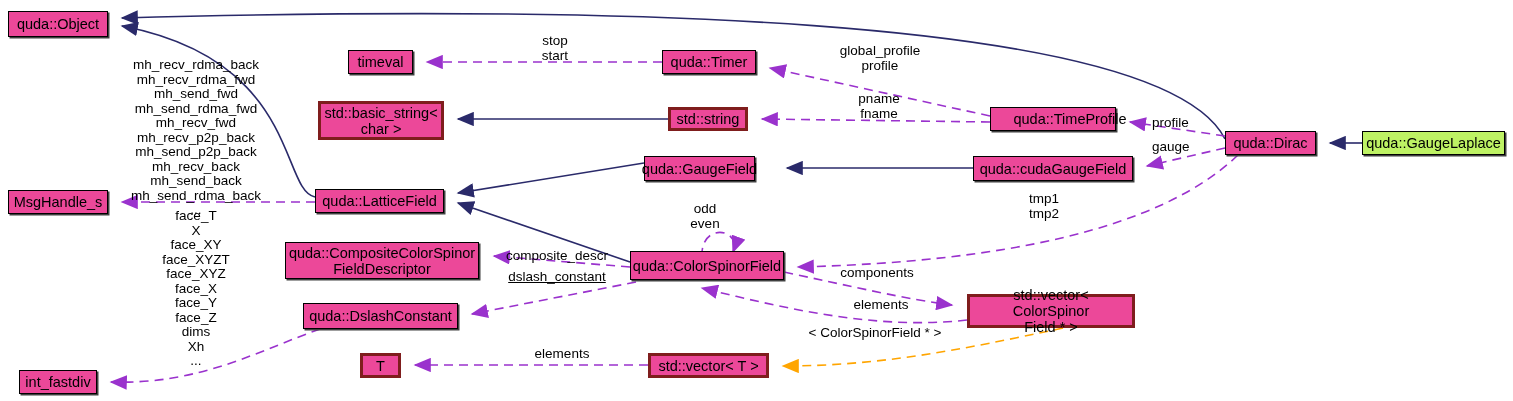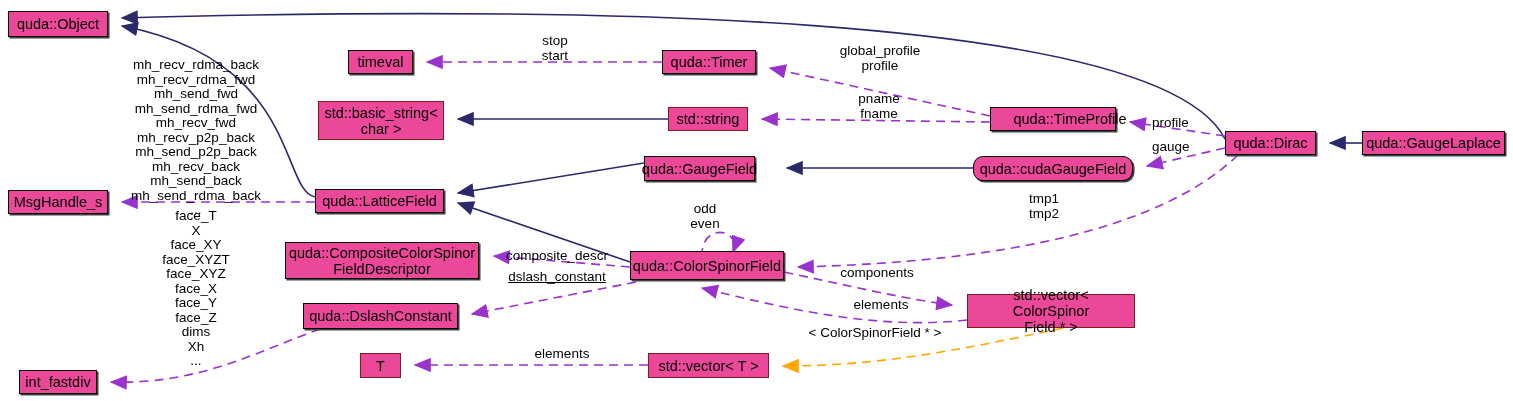--- a/index.html
+++ b/index.html
@@ -36,25 +36,25 @@
     background: #ec4899;
     white-space: pre-line;
     padding: 1px 6px;
     z-index: 5;
   }
   .node.solid {
     border: 1px solid #000000;
     box-shadow: 1.5px 1.5px 0 0 #404040;
   }
   .node.faint {
-    border: 1px solid #7f1d1d;
+    border: 3px solid #7f1d1d;
   }
   .node.highlight {
     border: 1px solid #000000;
-    background: #ec4899;
+    background: #bef264;
     box-shadow: 1.5px 1.5px 0 0 #404040;
   }
   .edge-label {
     position: absolute;
     font-size: 13.5px;
     line-height: 14.5px;
     color: #000000;
     white-space: pre-line;
     text-align: center;
     z-index: 6;
@@ -142,21 +142,21 @@
   </div>
 
   <div class="node highlight" style="left:1362px; top:131px; width:143px; height:24px;">
     <span>quda::GaugeLaplace</span>
   </div>
 
   <div class="node solid" style="left:644px; top:156px; width:111px; height:25px;">
     <span>quda::GaugeField</span>
   </div>
 
-  <div class="node solid" style="left:973px; top:156px; width:160px; height:25px;border-radius:10px;">
+  <div class="node solid" style="left:973px; top:156px; width:160px; height:25px;">
     <span>quda::cudaGaugeField</span>
   </div>
 
   <div class="node solid" style="left:8px; top:190px; width:100px; height:24px;">
     <span>MsgHandle_s</span>
   </div>
 
   <div class="node solid" style="left:315px; top:189px; width:129px; height:24px;">
     <span>quda::LatticeField</span>
   </div>

